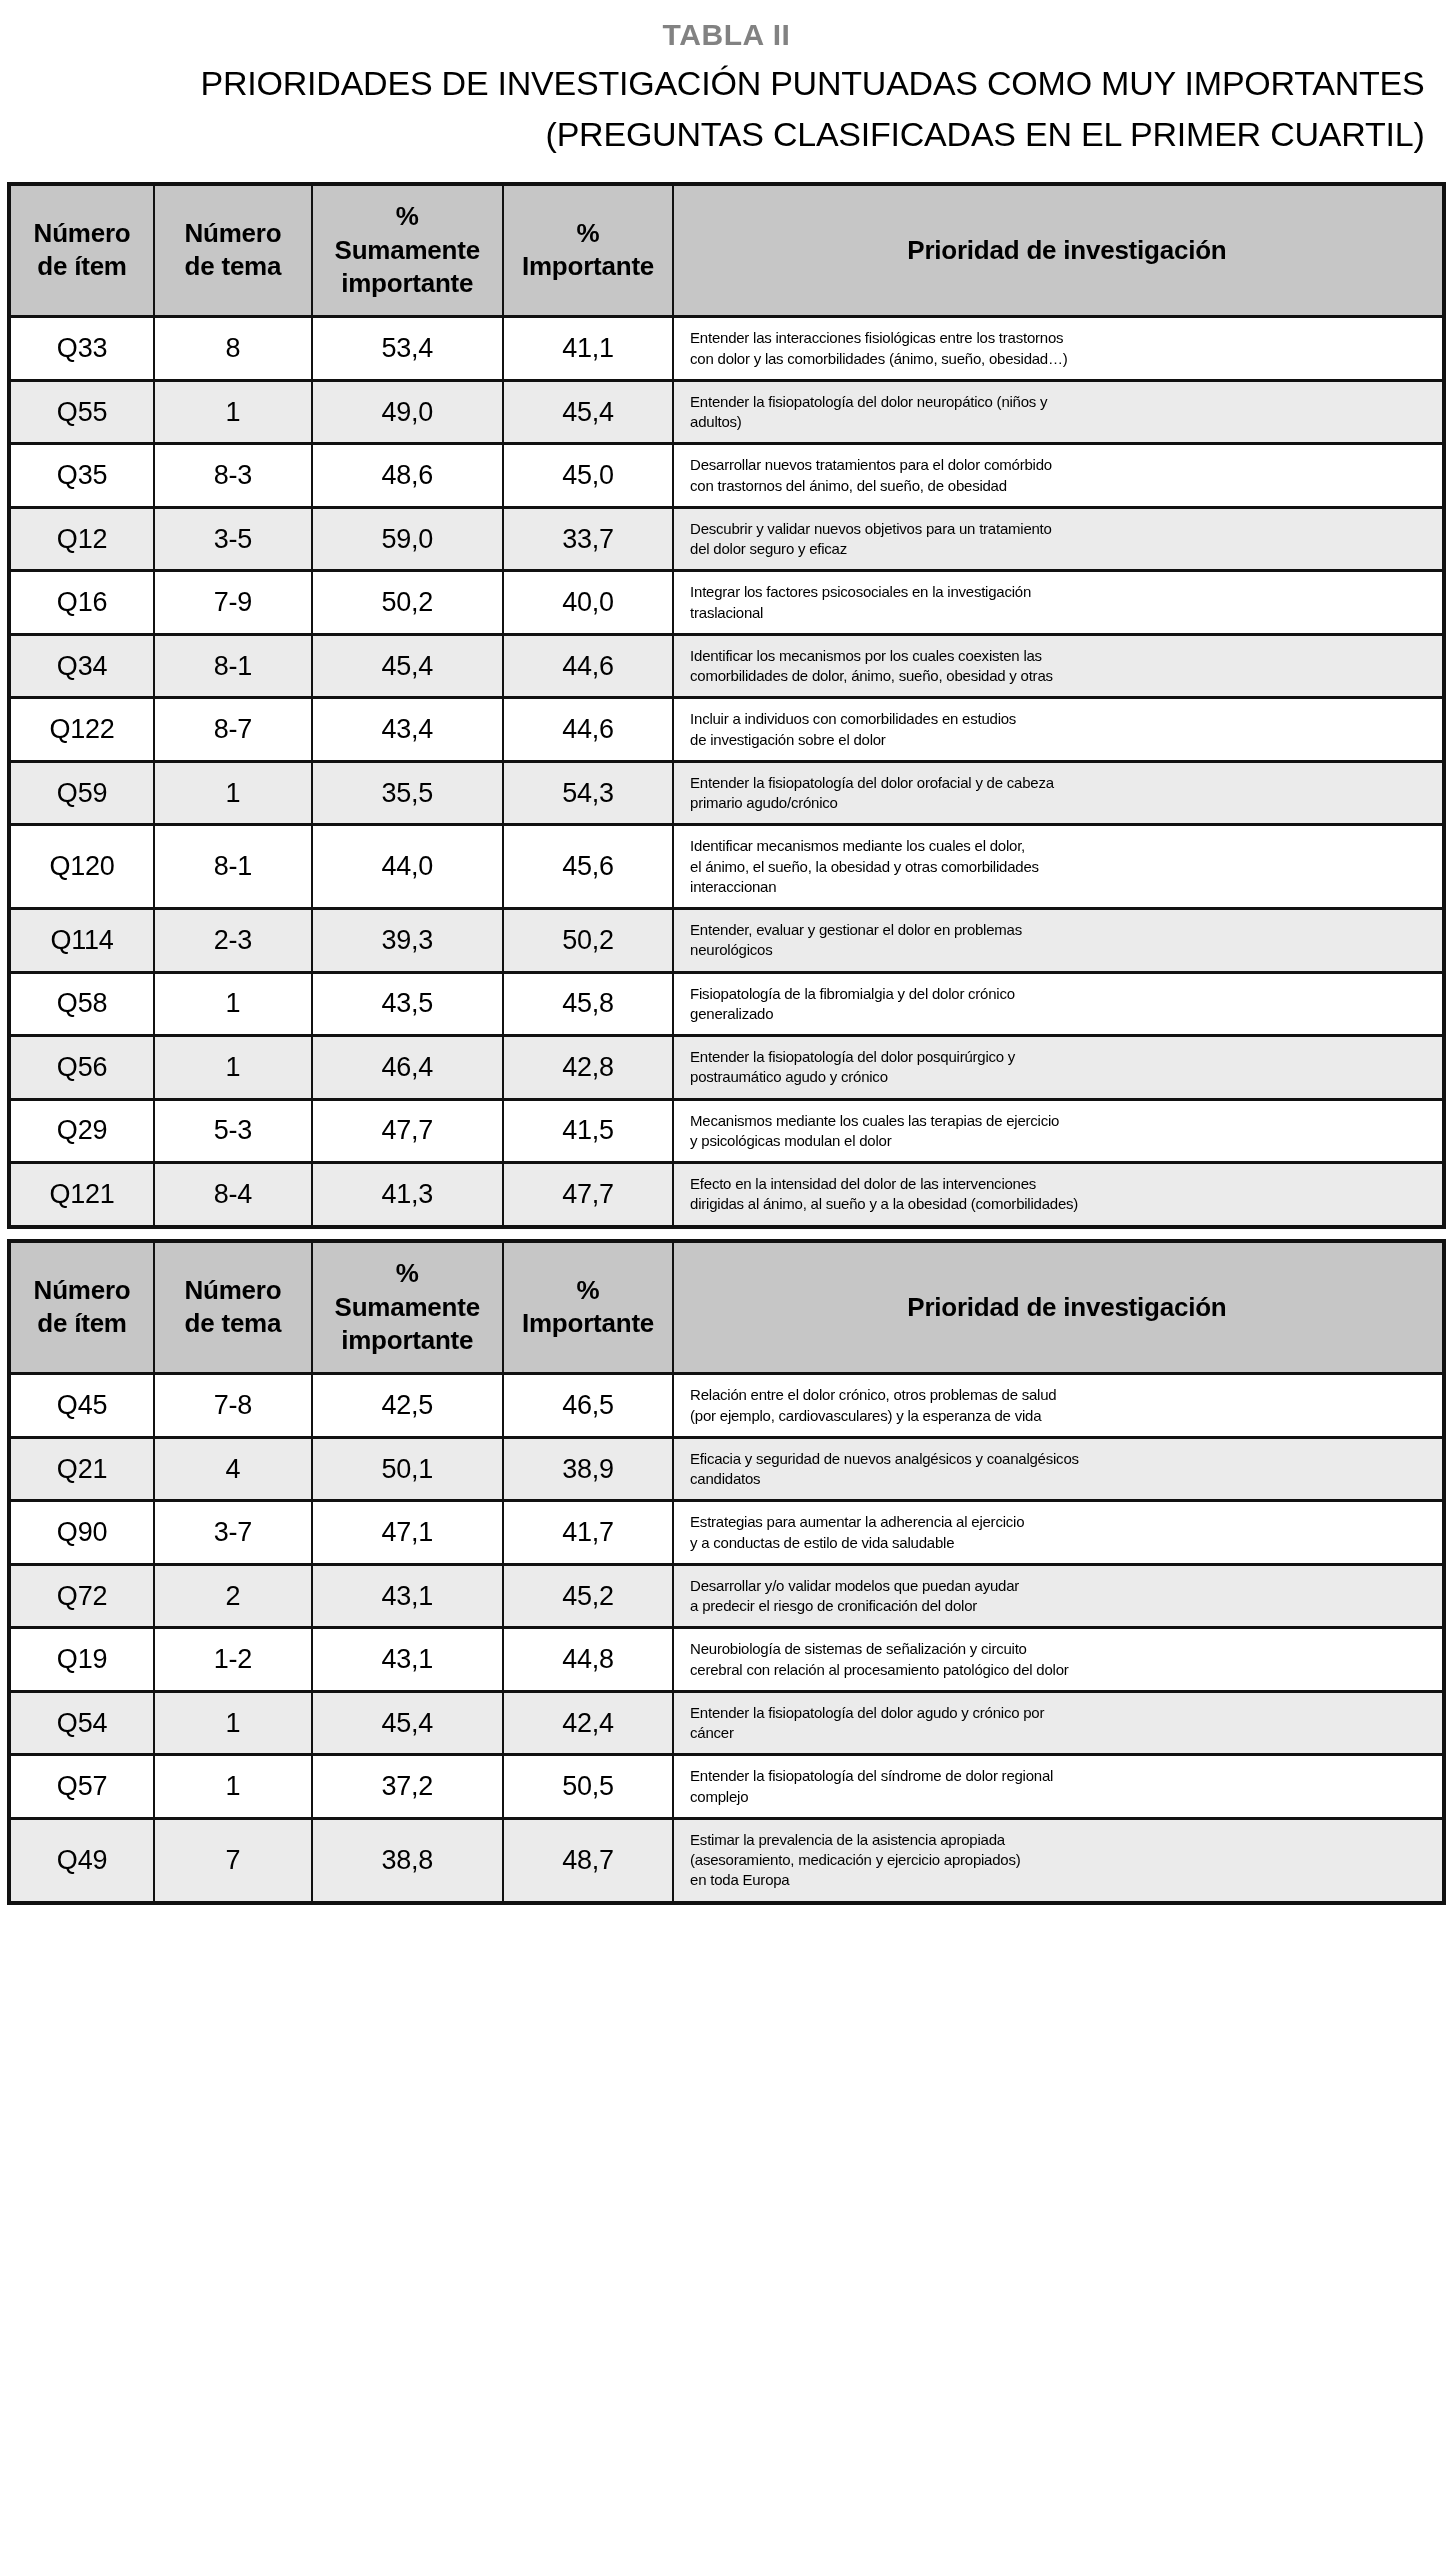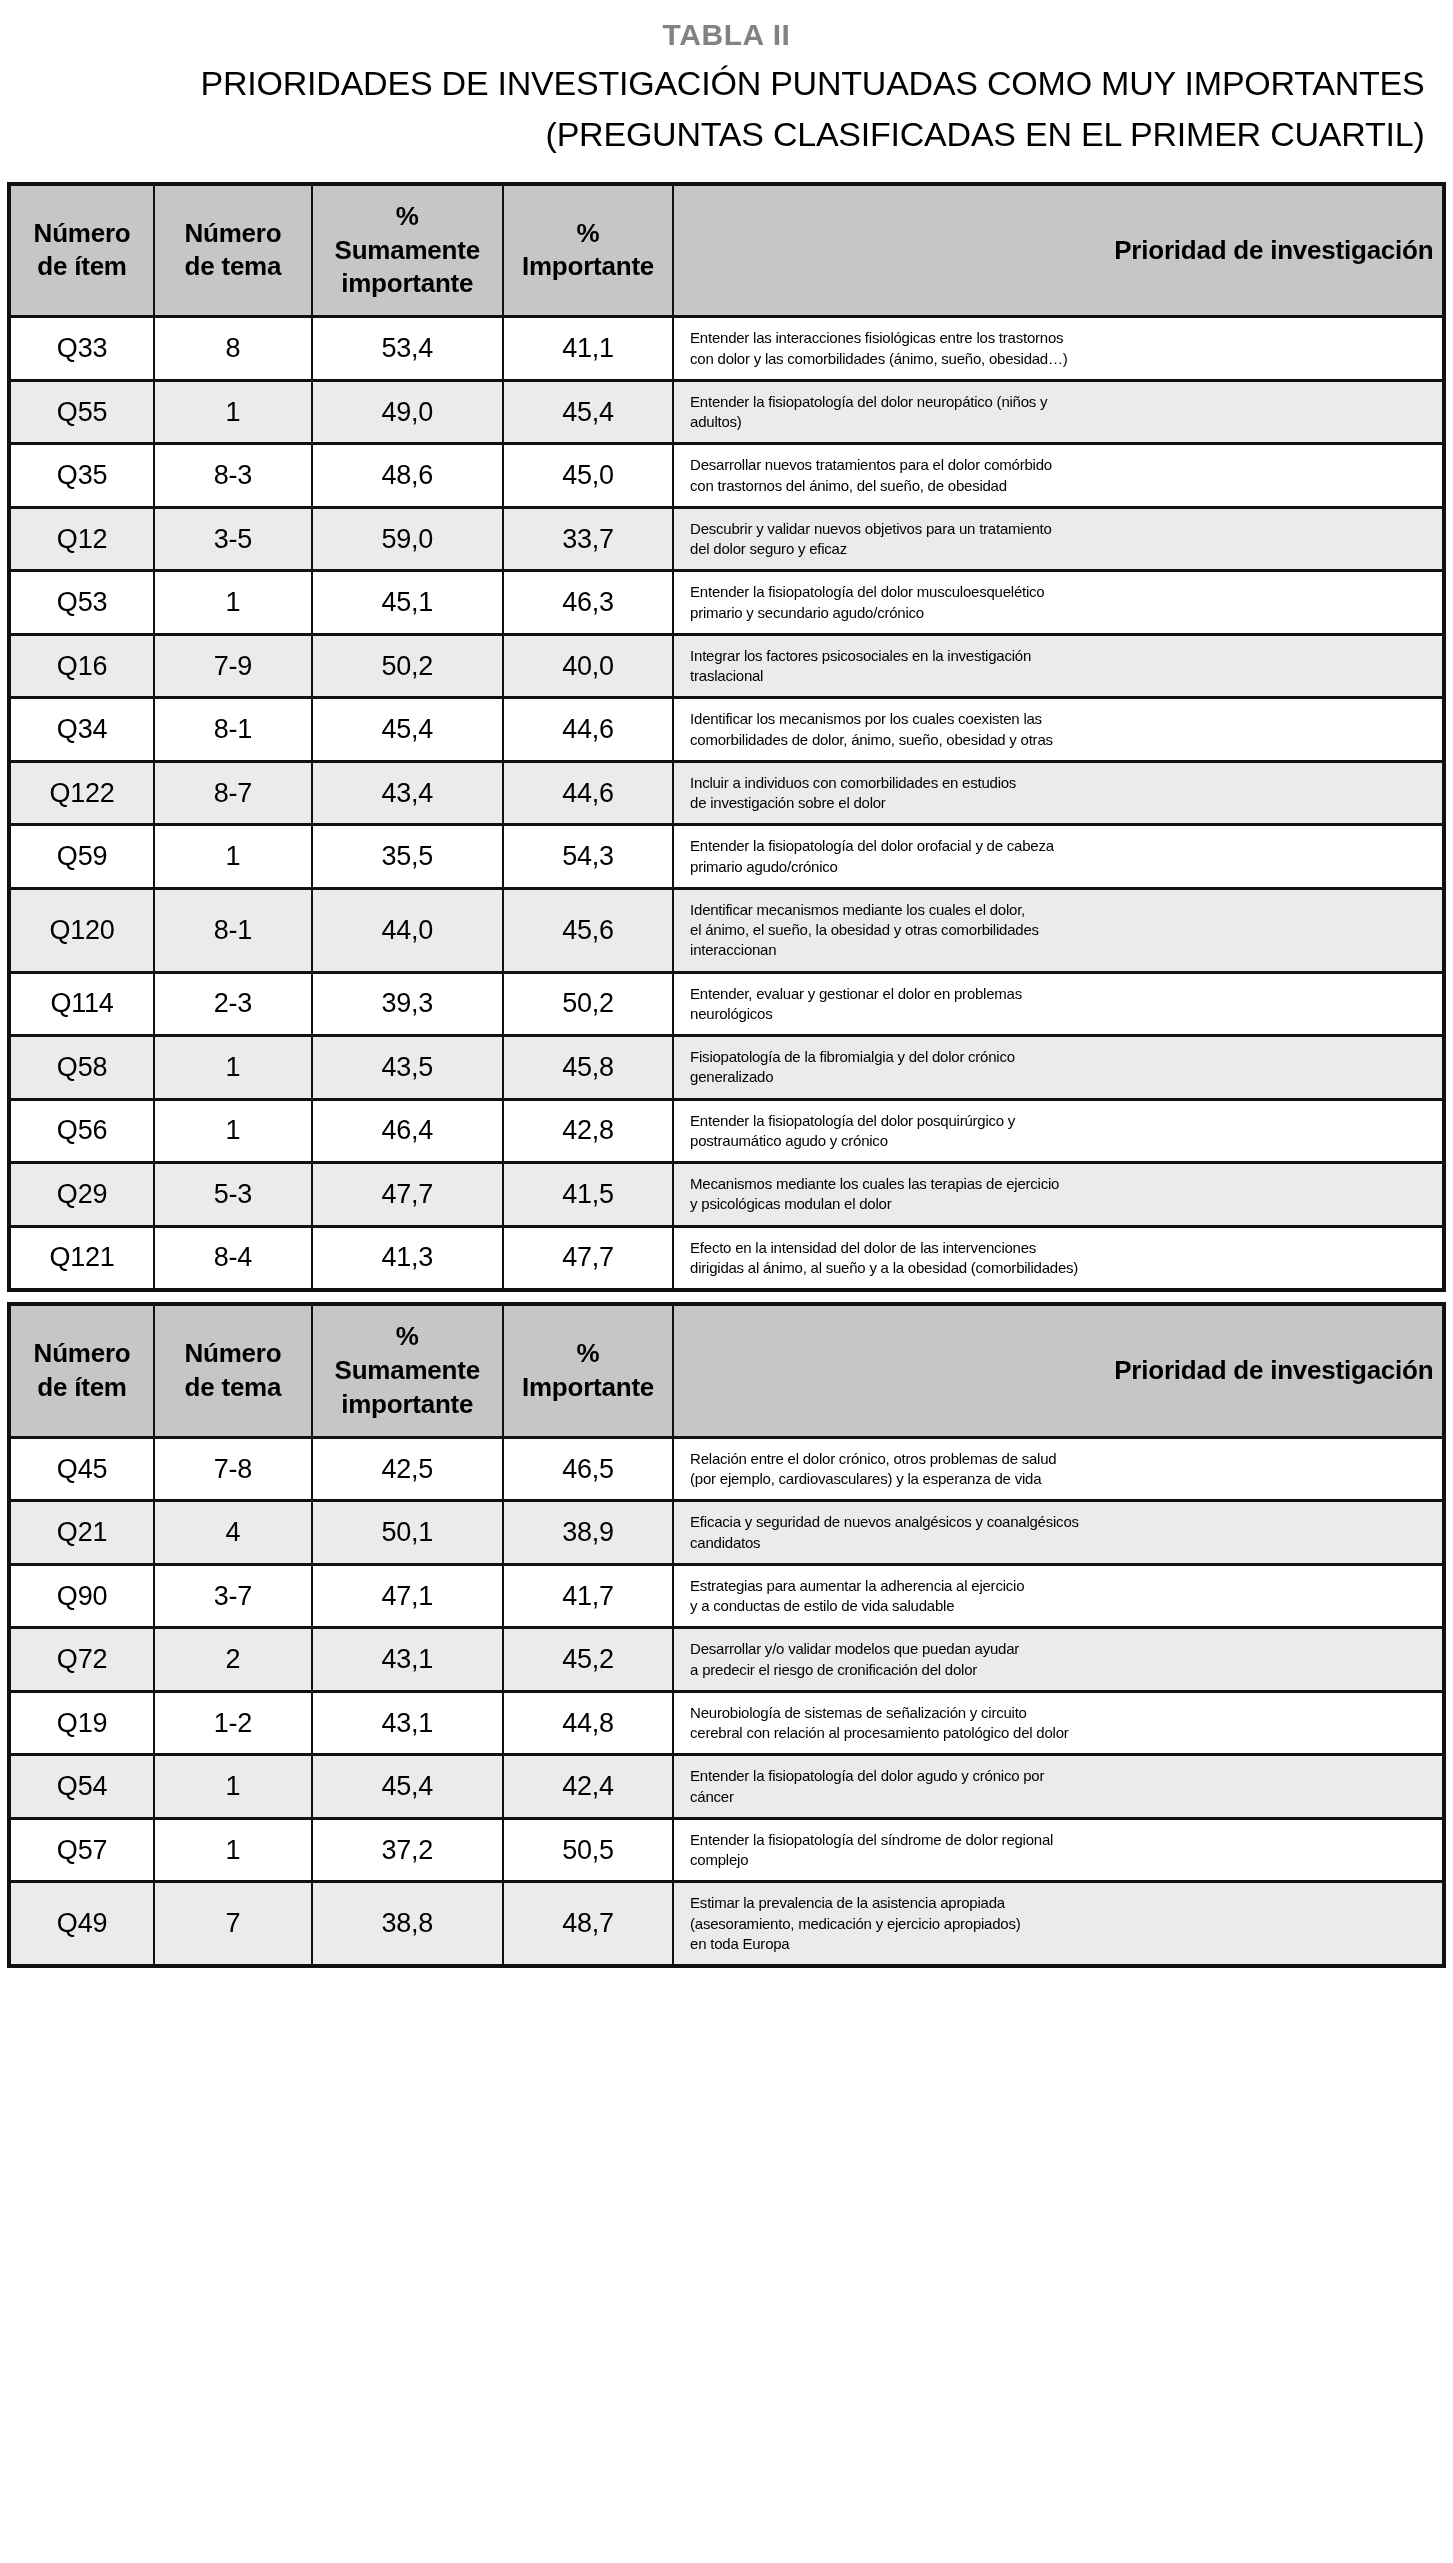--- a/index.html
+++ b/index.html
@@ -53,21 +53,21 @@
   }
   thead th{
     background:var(--header-bg);
     font-size:26px;
     font-weight:bold;
     text-align:center;
     white-space:pre-line;
     line-height:1.3;
     padding:14.2px 8.5px;
   }
-  thead th.priority{text-align:right;padding-left:26px;}
+  thead th.priority{text-align:center;padding-left:26px;}
   td.num{
     font-size:27px;
     text-align:center;
     padding:11.4px 7.1px;
   }
   td.priority{
     font-size:15px;
     text-align:left;
     white-space:pre-line;
     line-height:1.35;
@@ -133,28 +133,20 @@
         </tr>
         <tr>
           <td class="num">Q12</td>
           <td class="num">3-5</td>
           <td class="num">59,0</td>
           <td class="num">33,7</td>
           <td class="priority">Descubrir y validar nuevos objetivos para un tratamiento
 del dolor seguro y eficaz</td>
         </tr>
         <tr>
-          <td class="num">Q53</td>
-          <td class="num">1</td>
-          <td class="num">45,1</td>
-          <td class="num">46,3</td>
-          <td class="priority">Entender la fisiopatología del dolor musculoesquelético
-primario y secundario agudo/crónico</td>
-        </tr>
-        <tr>
           <td class="num">Q16</td>
           <td class="num">7-9</td>
           <td class="num">50,2</td>
           <td class="num">40,0</td>
           <td class="priority">Integrar los factores psicosociales en la investigación
 traslacional</td>
         </tr>
         <tr>
           <td class="num">Q34</td>
           <td class="num">8-1</td>

